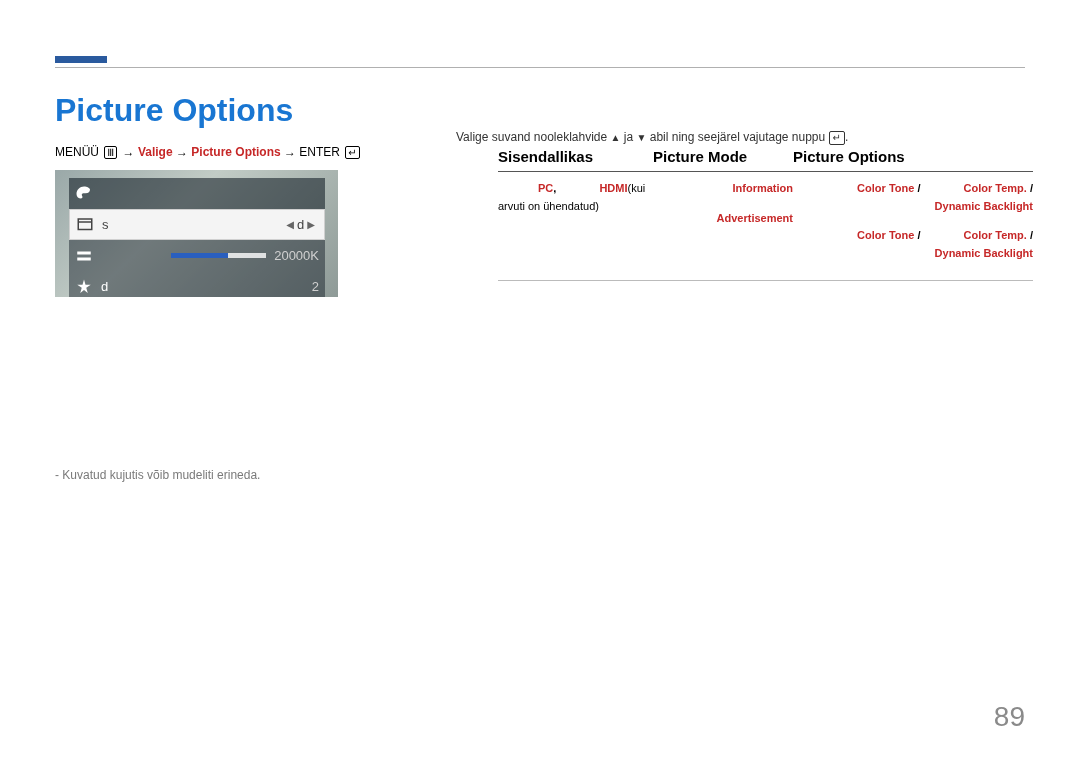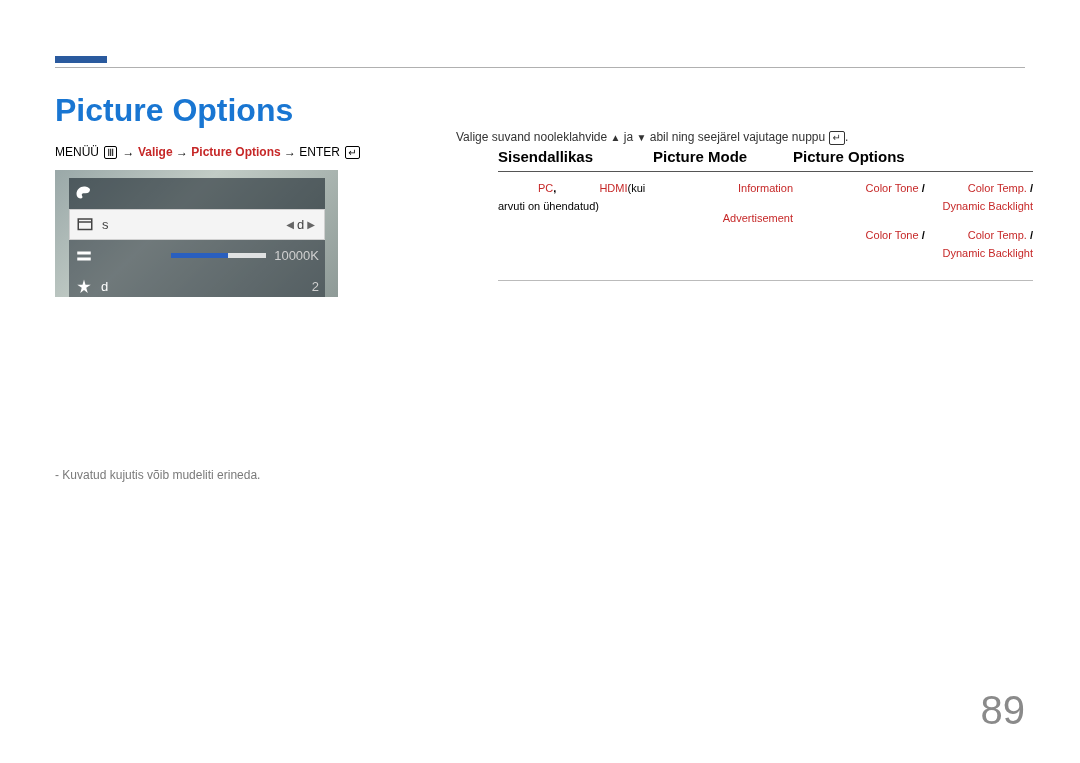--- a/index.html
+++ b/index.html
@@ -142,33 +142,33 @@
     color: #000;
   }
   .col1 { width: 155px; }
   .col2 { width: 140px; }
   .col3 { flex: 1; }
   .table .body .trow {
     display: flex;
     padding-top: 8px;
   }
   .table .body .trow > div { font-size: 11px; line-height: 1.6; }
-  .table .red { color: #c62828; font-weight: 400; padding-left: 40px; }
+  .table .red { color: #c62828; font-weight: 700; padding-left: 40px; }
   .table .strong { font-weight: 700; }
   .table .stack > div { margin-bottom: 12px; text-align: right; }
   .table .sep {
     border-bottom: 1px solid #bbb;
     margin-top: 6px;
   }
 
   .page-num {
     position: absolute;
     right: 55px;
     bottom: 30px;
-    font-size: 40px;
+    font-size: 28px;
     color: #8a8a8a;
     font-weight: 400;
   }
 </style>
 </head>
 <body>
 
 <div class="top-marker"></div>
 <div class="top-rule"></div>
 
@@ -206,21 +206,21 @@
     </div>
     <div class="row row2">
       <svg viewBox="0 0 24 24" fill="#fff">
           <rect x="3" y="6" width="18" height="4"></rect>
           <rect x="3" y="14" width="18" height="4"></rect>
         </svg>
       <span class="label"></span>
       <span class="bar-track">
           <span class="bar-fill"></span>
         </span>
-      <span class="value">10000K</span>
+      <span class="value">20000K</span>
     </div>
     <div class="row row3">
       <svg viewBox="0 0 24 24" fill="#fff">
           <path d="M12 2l2 7h7l-6 4 2 7-5-4-5 4 2-7-6-4h7z"></path>
         </svg>
       <span class="label">d</span>
       <span class="value">2</span>
     </div>
   </div>
 </div>

